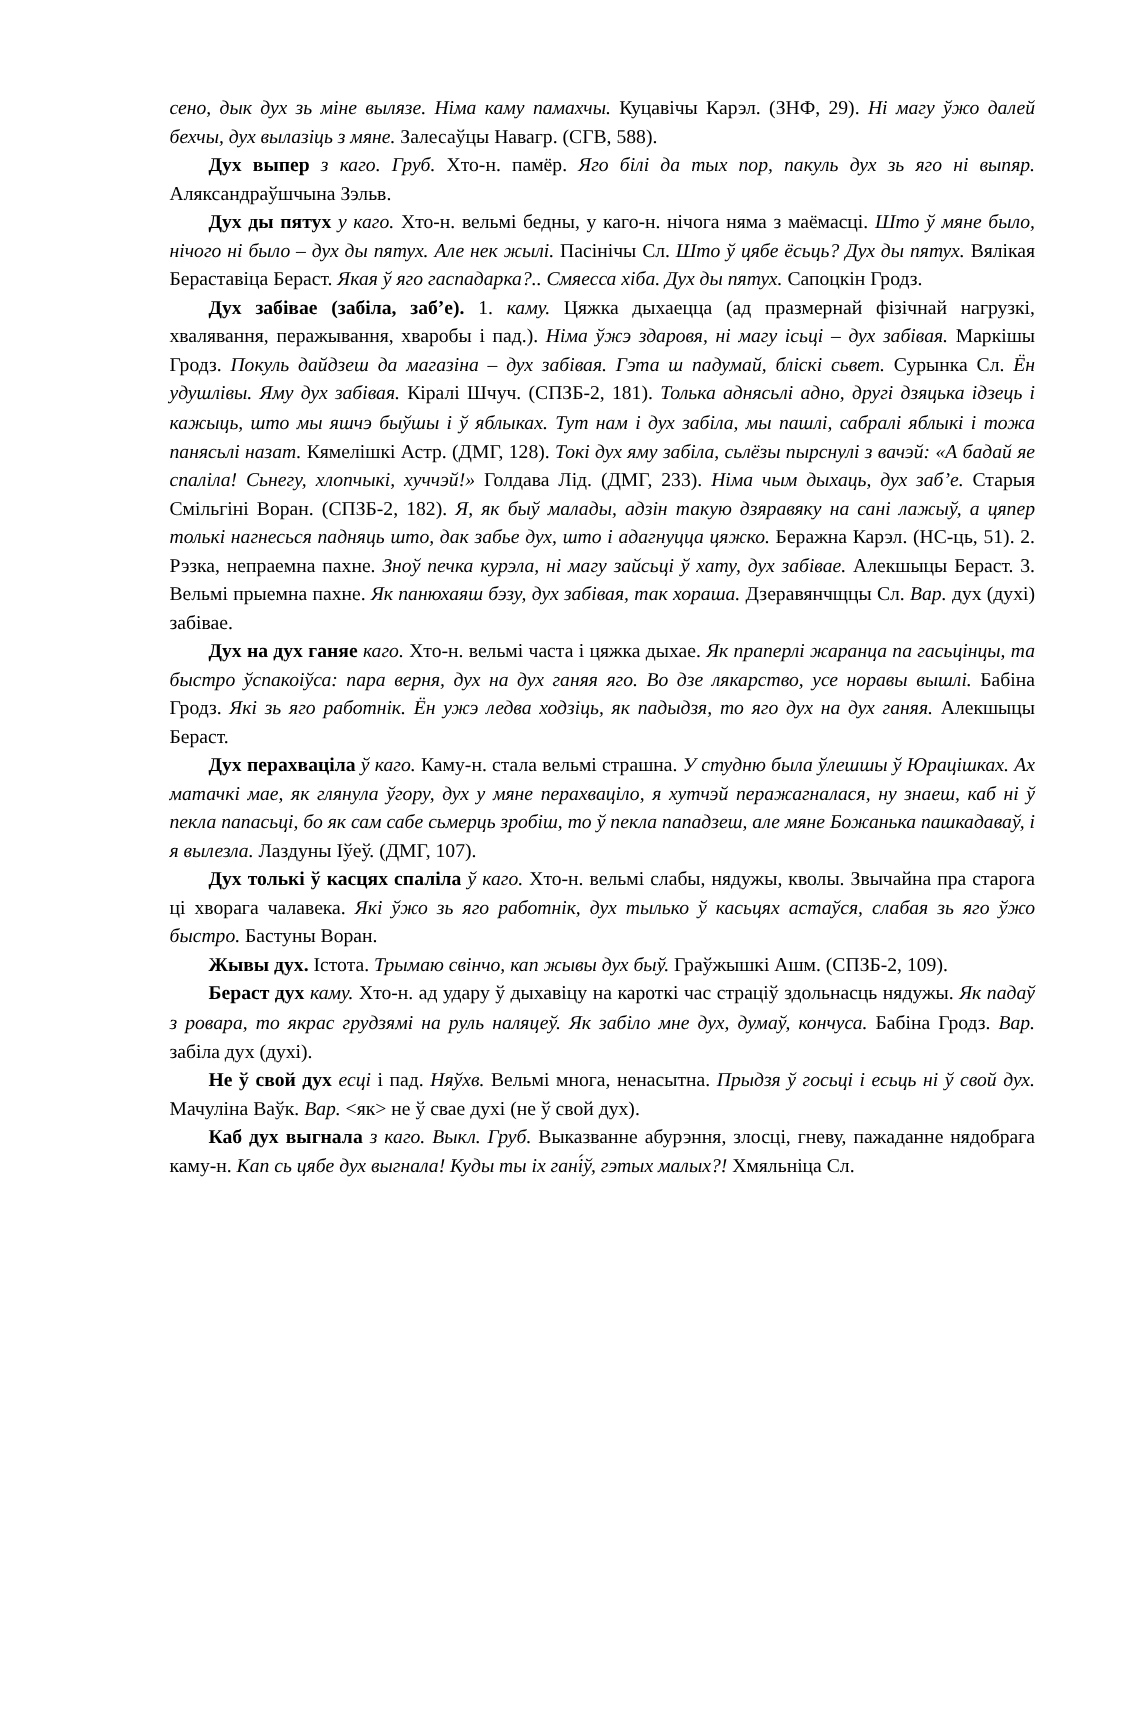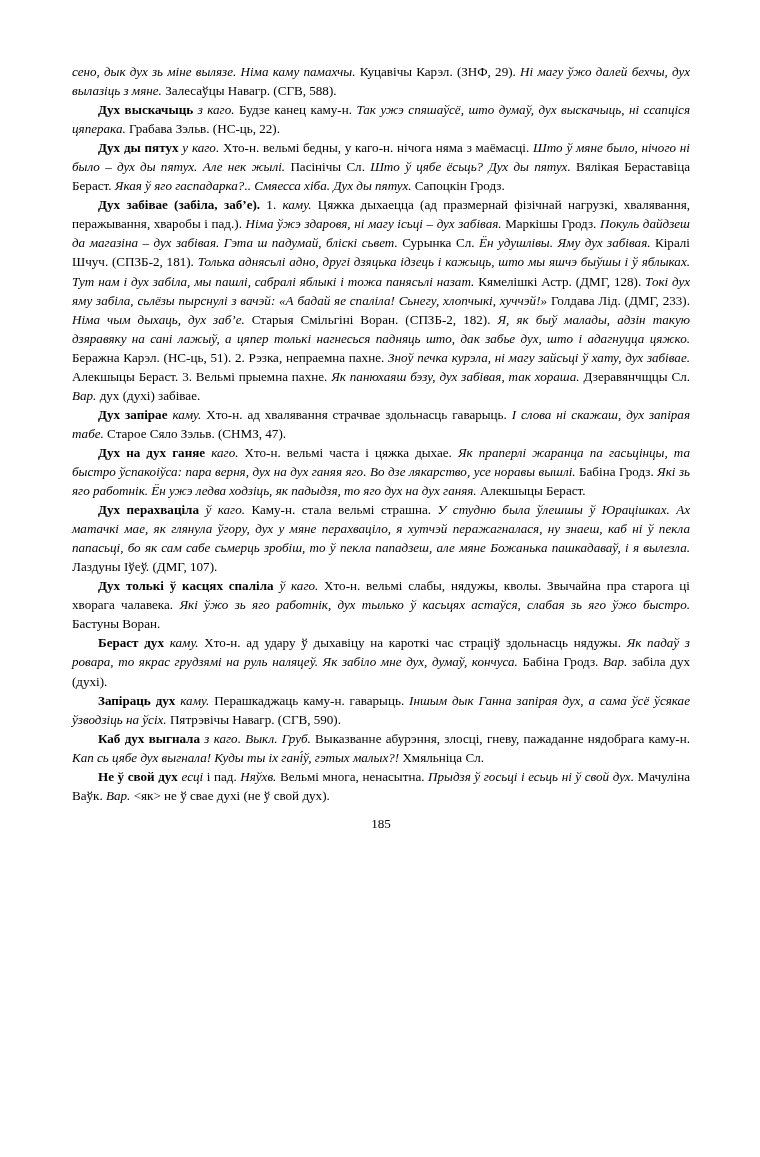--- a/index.html
+++ b/index.html
@@ -21,20 +21,21 @@
     box-sizing: border-box;
     padding: 62px 70px 0 72px;
     background: #ffffff;
   }
   .body-text {
     font-size: 13.1px;
     line-height: 19.05px;
     text-align: justify;
     text-justify: inter-word;
     hyphens: none;
+    margin-left: 41px;
     -webkit-hyphens: none;
   }
   .para {
     margin: 0;
     text-indent: 26px;
     text-align: justify;
   }
   .para.cont {
     text-indent: 0;
   }
@@ -56,27 +57,25 @@
     text-indent: 0;
   }
 </style>
 </head>
 <body>
 
 <div class="page">
   <div class="body-text">
     <div id="entries">
         <p class="para cont"><span class="it">сено, дык дух зь міне вылязе. Німа каму памахчы.</span><span> Куцавічы Карэл. (ЗНФ, 29). </span><span class="it">Ні магу ўжо далей бехчы, дух вылазіць з мяне.</span><span> Залесаўцы Навагр. (СГВ, 588).</span></p>
-        <p class="para"><span class="hw">Дух выскачыць</span><span class="it"> з каго.</span><span> Будзе канец каму-н. </span><span class="it">Так ужэ спяшаўсё, што думаў, дух выскачыць, ні ссапціся цяперака.</span><span> Грабава Зэльв. (НС-ць, 22).</span></p>
+        <p class="para"><span class="hw">Дух выпер</span><span class="it"> з каго. Груб.</span><span> Хто-н. памёр. </span><span class="it">Яго білі да тых пор, пакуль дух зь яго ні выпяр.</span><span> Аляксандраўшчына Зэльв.</span></p>
         <p class="para"><span class="hw">Дух ды пятух</span><span class="it"> у каго.</span><span> Хто-н. вельмі бедны, у каго-н. нічога няма з маёмасці. </span><span class="it">Што ў мяне было, нічого ні было – дух ды пятух. Але нек жылі.</span><span> Пасінічы Сл. </span><span class="it">Што ў цябе ёсьць? Дух ды пятух.</span><span> Вялікая Бераставіца Бераст. </span><span class="it">Якая ў яго гаспадарка?.. Смяесса хіба. Дух ды пятух.</span><span> Сапоцкін Гродз.</span></p>
         <p class="para"><span class="hw">Дух забівае (забіла, заб’е).</span><span> 1. </span><span class="it">каму.</span><span> Цяжка дыхаецца (ад празмернай фізічнай нагрузкі, хвалявання, пеpaжывання, хваробы і пад.). </span><span class="it">Німа ўжэ здаровя, ні магу ісьці – дух забівая.</span><span> Маркішы Гродз. </span><span class="it">Покуль дайдзеш да магазіна – дух забівая. Гэта ш падумай, бліскі сьвет.</span><span> Сурынка Сл. </span><span class="it">Ён удушлівы. Яму дух забівая.</span><span> Кіралі Шчуч. (СПЗБ-2, 181). </span><span class="it">Толька аднясьлі адно, другі дзяцька ідзець і кажыць, што мы яшчэ быўшы і ў яблыках. Тут нам і дух забіла, мы пашлі, сабралі яблыкі і тожа панясьлі назат.</span><span> Кямелішкі Астр. (ДМГ, 128). </span><span class="it">Токі дух яму забіла, сьлёзы пырснулі з вачэй: «А бадай яе спаліла! Сьнегу, хлопчыкі, хуччэй!»</span><span> Голдава Лід. (ДМГ, 233). </span><span class="it">Німа чым дыхаць, дух заб’е.</span><span> Старыя Смільгіні Воран. (СПЗБ-2, 182). </span><span class="it">Я, як быў малады, адзін такую дзяравяку на сані лажыў, а цяпер толькі нагнесься падняць што, дак забье дух, што і адагнуцца цяжко.</span><span> Бeражна Карэл. (НС-ць, 51). 2. Рэзка, непраемна пахне. </span><span class="it">Зноў печка курэла, ні магу зайсьці ў хату, дух забівае.</span><span> Алекшыцы Бераст. 3. Вельмі прыемна пахне. </span><span class="it">Як панюхаяш бэзу, дух забівая, так хораша.</span><span> Дзеравянчщцы Сл. </span><span class="bi">Вар.</span><span> дух (духі) забівае.</span></p>
-        <p class="para"><span class="hw">Дух запірае</span><span class="it"> каму.</span><span> Хто-н. ад хвалявання страчвае здольнасць гаварыць. </span><span class="it">І слова ні скажаш, дух запірая табе.</span><span> Старое Сяло Зэльв. (СНМЗ, 47).</span></p>
         <p class="para"><span class="hw">Дух на дух ганяе</span><span class="it">  каго.</span><span> Хто-н. вельмі часта і цяжка дыхае. </span><span class="it">Як праперлі жаранца па гасьцінцы, та быстро ўспакоіўса: пара верня, дух на дух ганяя яго. Во дзе лякарство, усе норавы вышлі.</span><span> Бабіна Гродз. </span><span class="it">Які зь яго работнік. Ён ужэ ледва ходзіць, як падыдзя, то яго дух на дух ганяя.</span><span> Алекшыцы Бераст.</span></p>
         <p class="para"><span class="hw">Дух перахваціла</span><span class="it"> ў каго.</span><span> Каму-н. стала вельмі страшна. </span><span class="it">У студню была ўлешшы ў Юрацішках. Ах матачкі мае, як глянула ўгору, дух у мяне перахваціло, я хутчэй пepaжагналася, ну знаеш, каб ні ў пекла папасьці, бо як сам сабе сьмерць зробіш, то ў пекла пападзеш, але мяне Божанька пашкадаваў, і я вылезла.</span><span> Лаздуны Іўеў. (ДМГ, 107).</span></p>
         <p class="para"><span class="hw">Дух толькі ў касцях спаліла</span><span class="it"> ў каго.</span><span> Хто-н. вельмі слабы, нядужы, кволы. Звычайна пра старога ці хворага чалавека. </span><span class="it">Які ўжо зь яго работнік, дух тылько ў касьцях астаўся, слабая зь яго ўжо быстро.</span><span> Бастуны Воран.</span></p>
+        <p class="para"><span class="hw">Жывы дух.</span><span> Істота. </span><span class="it">Трымаю свінчо, кап жывы дух быў.</span><span> Граўжышкі Ашм. (СПЗБ-2, 109).</span></p>
         <p class="para"><span class="hw">Бераст дух</span><span class="it"> каму.</span><span> Хто-н. ад удару ў дыхавіцу на кароткі час страціў здольнасць нядужы. </span><span class="it">Як падаў з ровара, то якрас грудзямі на руль наляцеў. Як забіло мне дух, думаў, кончуса.</span><span> Бабіна Гродз. </span><span class="bi">Вар.</span><span> забіла дух (духі).</span></p>
-        <p class="para"><span class="hw">Запіраць дух</span><span class="it"> каму.</span><span> Перашкаджаць каму-н. гаварыць. </span><span class="it">Іншым дык Ганна запірая дух, а сама ўсё ўсякае ўзводзіць на ўсіх.</span><span> Пятрэвічы Навагр. (СГВ, 590).</span></p>
+        <p class="para"><span class="hw">Не ў свой дух</span><span class="it"> есці</span><span> і пад. </span><span class="it">Няўхв.</span><span> Вельмі многа, ненасытна. </span><span class="it">Прыдзя ў госьці і есьць ні ў свой дух.</span><span> Мачуліна Ваўк. </span><span class="bi">Вар.</span><span> &lt;як&gt; не ў свае духі (не ў свой дух).</span></p>
         <p class="para"><span class="hw">Каб дух выгнала</span><span class="it"> з каго. Выкл. Груб.</span><span> Выказванне абурэння, злосці, гневу, пажаданне нядобрага каму-н. </span><span class="it">Кап сь цябе дух выгнала! Куды ты іх гані́ў, гэтых малых?!</span><span> Хмяльніца Сл.</span></p>
-        <p class="para"><span class="hw">Не ў свой дух</span><span class="it"> есці</span><span> і пад. </span><span class="it">Няўхв.</span><span> Вельмі многа, ненасытна. </span><span class="it">Прыдзя ў госьці і есьць ні ў свой дух.</span><span> Мачуліна Ваўк. </span><span class="bi">Вар.</span><span> &lt;як&gt; не ў свае духі (не ў свой дух).</span></p>
       </div>
-    <div class="pagenum">185</div>
   </div>
 </div>
 
 </body></html>

